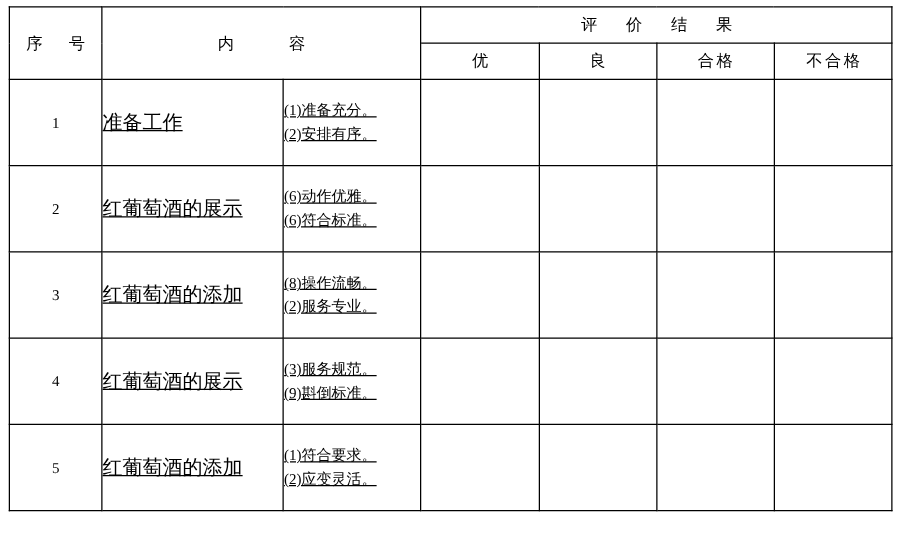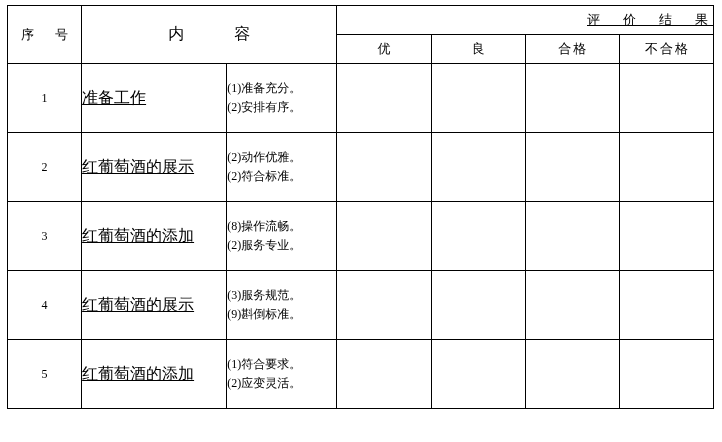--- a/index.html
+++ b/index.html
@@ -40,32 +40,31 @@
 
   .hdr-seq {
     text-align: center;
     font-size: 13px;
     letter-spacing: 4px;
     text-indent: 4px;
     height: 56px;
   }
   .hdr-content {
     text-align: center;
-    font-size: 16px;
+    font-size: 13px;
     letter-spacing: 6px;
     text-indent: 6px;
     height: 56px;
   }
   .hdr-group {
-    text-align: right;
+    text-align: center;
     font-size: 13px;
     letter-spacing: 5px;
     text-indent: 5px;
     height: 28px;
-    text-decoration: underline;
   }
   .hdr-grade {
     text-align: center;
     font-size: 13px;
     letter-spacing: 2px;
     text-indent: 2px;
     height: 28px;
   }
   .cell-seq {
     text-align: center;
@@ -80,20 +79,21 @@
   }
   .cell-detail {
     font-size: 12px;
     height: 68px;
     padding: 0 6px 0 8px;
     line-height: 1.55;
     vertical-align: middle;
   }
   .cell-detail .line {
     white-space: nowrap;
+    text-decoration: underline;
   }
   .cell-mark {
     height: 68px;
   }
 </style>
 </head>
 <body>
 
 <div class="sheet">
   <table class="eval">
@@ -129,22 +129,22 @@
         </td>
         <td class="cell-mark"></td>
         <td class="cell-mark"></td>
         <td class="cell-mark"></td>
         <td class="cell-mark"></td>
       </tr>
       <tr>
         <td class="cell-seq">2</td>
         <td class="cell-content">红葡萄酒的展示</td>
         <td class="cell-detail">
-          <div class="line">(2)动作优雅。</div>
-          <div class="line">(2)符合标准。</div>
+          <div class="line">(6)动作优雅。</div>
+          <div class="line">(6)符合标准。</div>
         </td>
         <td class="cell-mark"></td>
         <td class="cell-mark"></td>
         <td class="cell-mark"></td>
         <td class="cell-mark"></td>
       </tr>
       <tr>
         <td class="cell-seq">3</td>
         <td class="cell-content">红葡萄酒的添加</td>
         <td class="cell-detail">

